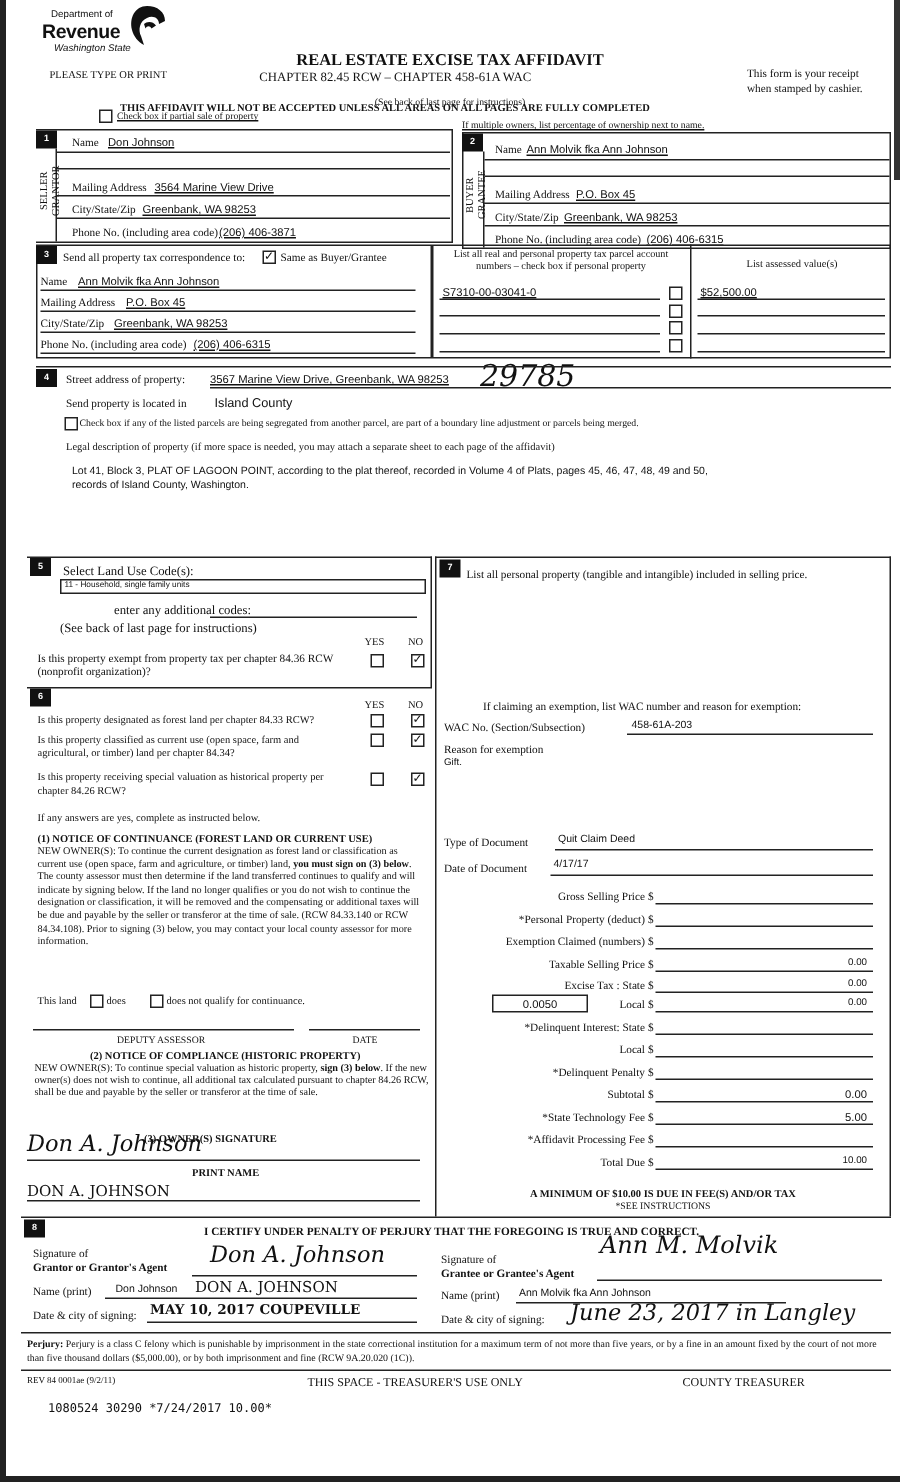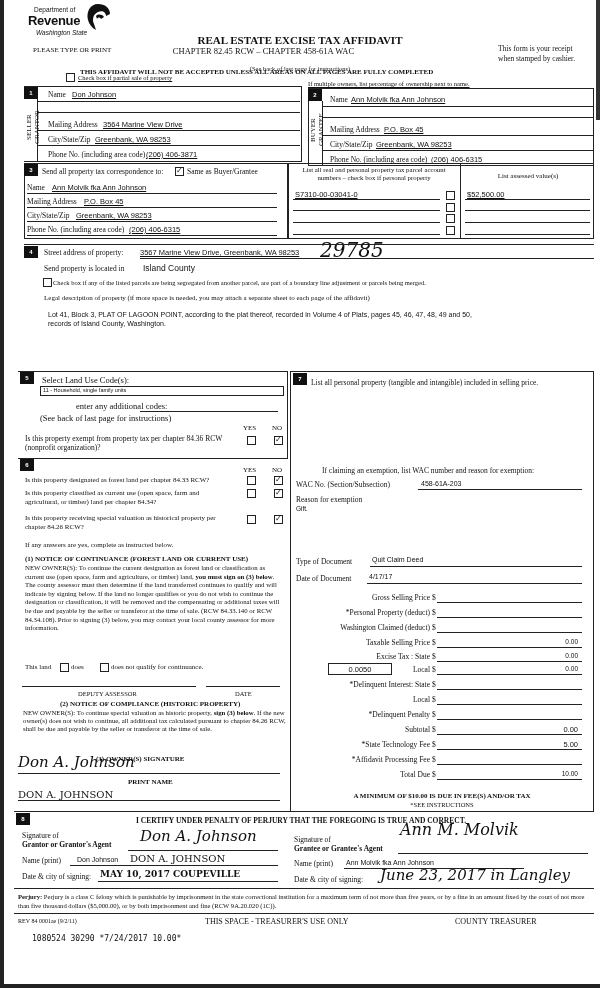--- a/index.html
+++ b/index.html
@@ -223,21 +223,21 @@
   <div class="lbl" style="left:300px; width:130px; text-align:right; top:593px;">Gross Selling Price</div>
   <div class="lbl" style="left:432px; top:593px;">$</div>
   <div class="hline" style="left:437px; top:602px; width:145px;"></div>
   <div class="money" style="left:440px; width:138px; top:593px;"></div>
 
   <div class="lbl" style="left:300px; width:130px; text-align:right; top:608px;">*Personal Property (deduct)</div>
   <div class="lbl" style="left:432px; top:608px;">$</div>
   <div class="hline" style="left:437px; top:617px; width:145px;"></div>
   <div class="money" style="left:440px; width:138px; top:608px;"></div>
 
-  <div class="lbl" style="left:300px; width:130px; text-align:right; top:623px;">Washington Claimed (deduct)</div>
+  <div class="lbl" style="left:300px; width:130px; text-align:right; top:623px;">Exemption Claimed (numbers)</div>
   <div class="lbl" style="left:432px; top:623px;">$</div>
   <div class="hline" style="left:437px; top:632px; width:145px;"></div>
   <div class="money" style="left:440px; width:138px; top:623px;"></div>
 
   <div class="lbl" style="left:300px; width:130px; text-align:right; top:638px;">Taxable Selling Price</div>
   <div class="lbl" style="left:432px; top:638px;">$</div>
   <div class="hline" style="left:437px; top:647px; width:145px;"></div>
   <div class="money" style="left:440px; width:138px; top:638px; font-size:6.5px;">0.00</div>
 
   <div class="lbl" style="left:300px; width:130px; text-align:right; top:652px;">Excise Tax : State</div>

